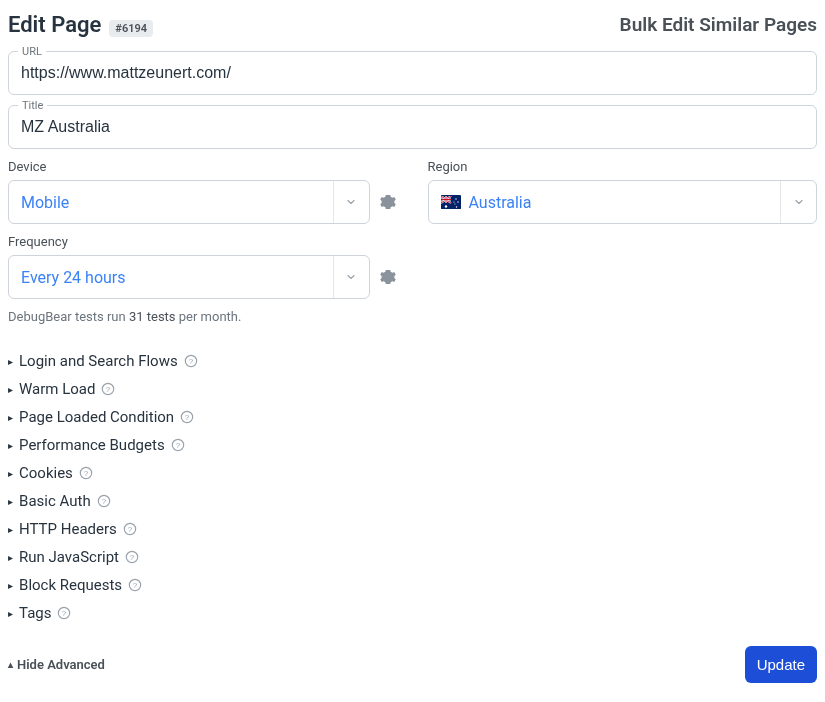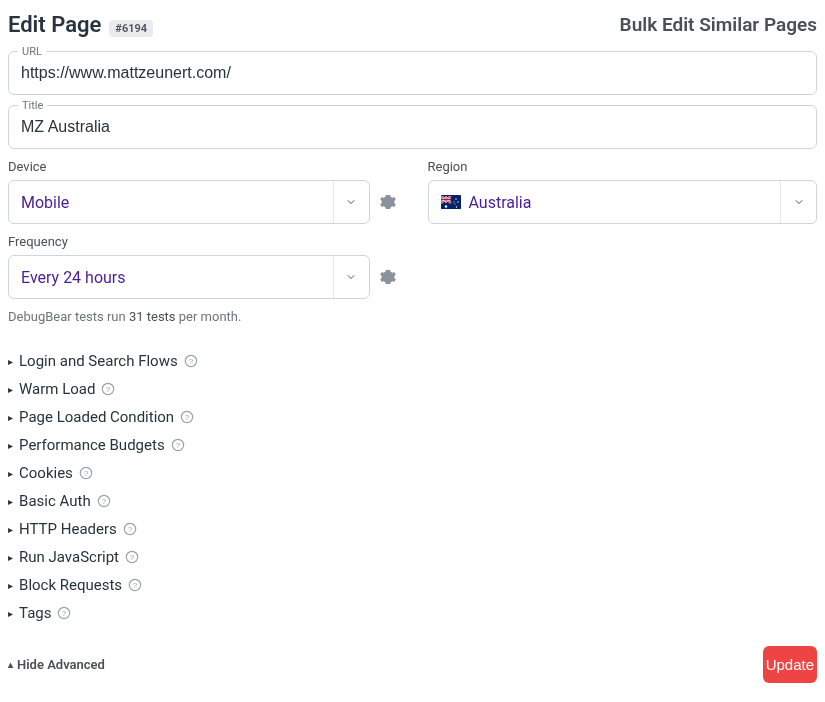--- a/index.html
+++ b/index.html
@@ -90,21 +90,21 @@
     border: 1px solid #ced4da;
     border-radius: 6px;
     height: 44px;
     overflow: hidden;
     cursor: pointer;
     background: #fff;
   }
   .select-value {
     padding: 0 12px;
     font-size: 16px;
-    color: #4c1d95;
+    color: #3b82f6;
     display: flex;
     align-items: center;
     gap: 8px;
   }
   .select-caret {
     width: 36px;
     height: 100%;
     border-left: 1px solid #e5e8eb;
     display: flex;
     align-items: center;
@@ -160,25 +160,25 @@
   .hide-adv {
     font-size: 13px;
     font-weight: 600;
     color: #495057;
     cursor: pointer;
     display: flex;
     align-items: center;
     gap: 4px;
   }
   .update-btn {
-    background: #ef4444;
+    background: #1d4ed8;
     color: #fff;
     border: none;
     border-radius: 6px;
-    padding: 10px 3px;
+    padding: 10px 12px;
     font-size: 15px;
     cursor: pointer;
   }
   .flag {
     width: 20px;
     height: 14px;
     display: inline-block;
     position: relative;
     background: #012169;
     border-radius: 1px;

